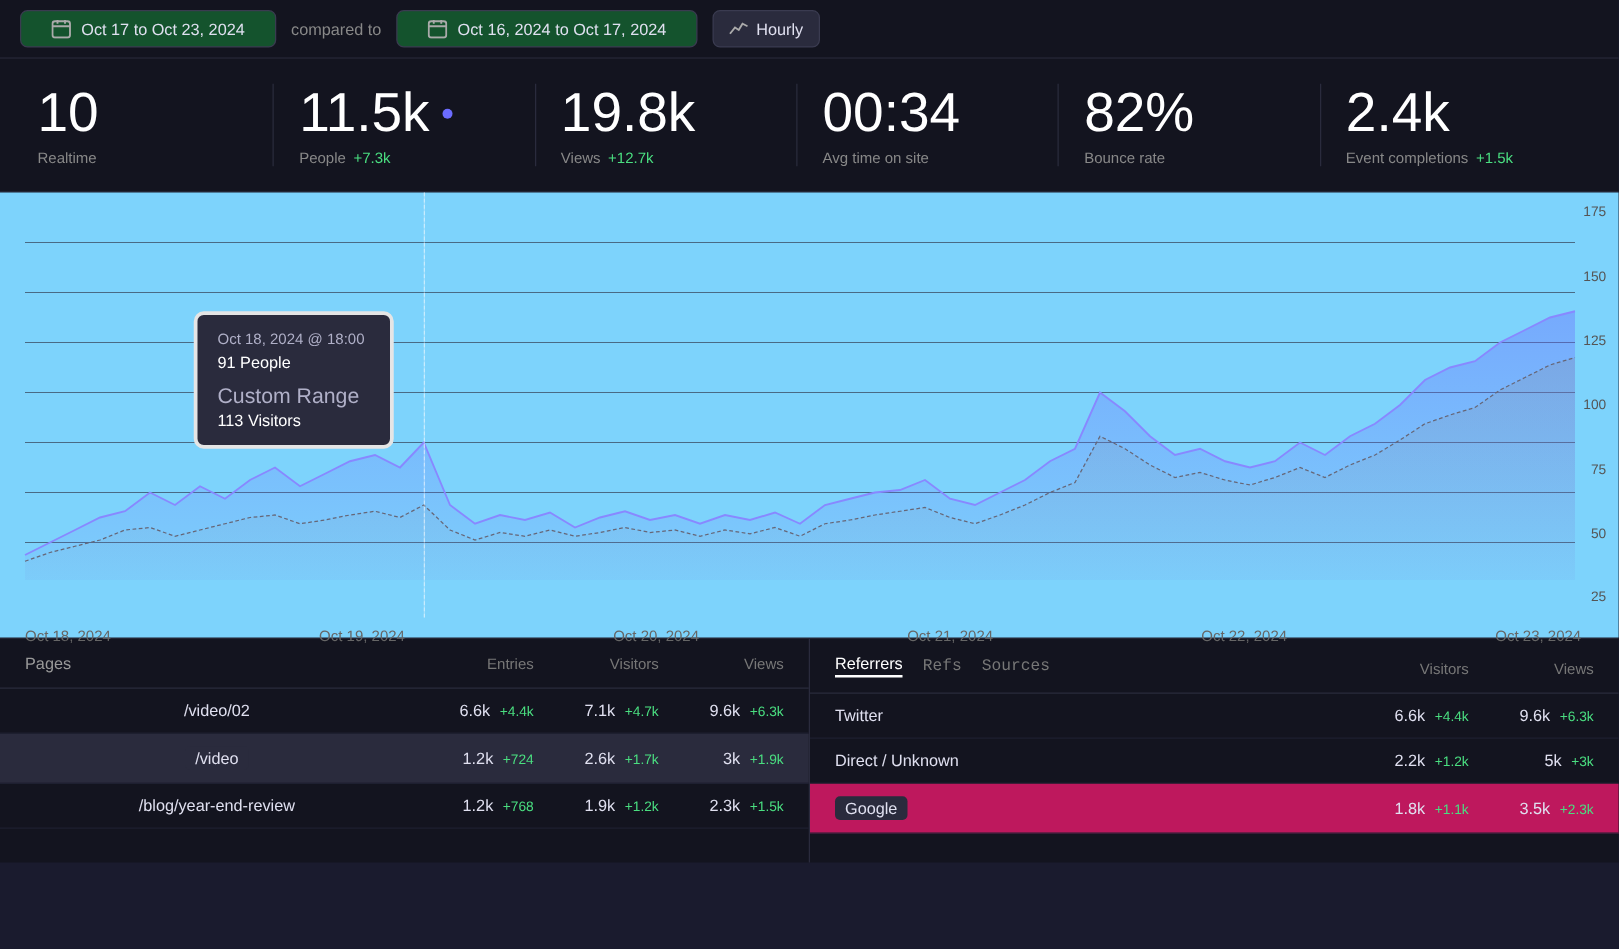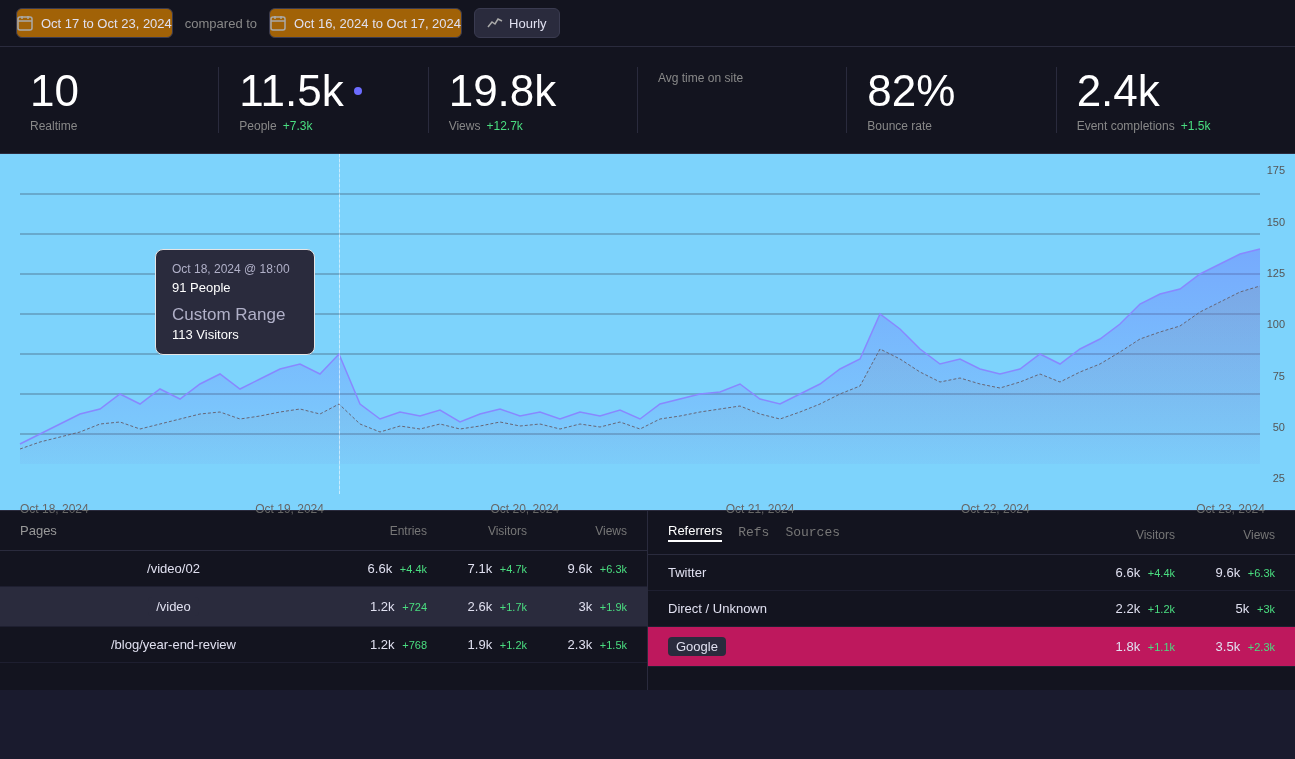--- a/index.html
+++ b/index.html
@@ -18,24 +18,24 @@
       display: flex;
       align-items: center;
       gap: 12px;
       padding: 8px 16px;
       border-bottom: 1px solid #2a2b3d;
     }
     .date-range-btn {
       display: flex;
       align-items: center;
       gap: 8px;
-      background: #a16207;
+      background: #14532d;
       border: 1px solid #3a3b50;
       border-radius: 6px;
-      padding: 6px 0;
+      padding: 6px 24px;
       color: #e0e0f0;
       font-size: 13px;
       cursor: pointer;
       text-align: right;
     }
     .compared-to-text {
       color: #888;
       font-size: 13px;
     }
     .hourly-btn {
@@ -136,21 +136,21 @@
       font-size: 11px;
       text-align: right;
     }
 
     
     .tooltip {
       position: absolute;
       left: 155px;
       top: 95px;
       background: #2a2b3d;
-      border: 1px solid #e5e5e5;
+      border: 3px solid #e5e5e5;
       border-radius: 8px;
       padding: 12px 16px;
       font-size: 13px;
       min-width: 160px;
       z-index: 10;
     }
     .tooltip-date {
       color: #b0b0c8;
       font-size: 12px;
       margin-bottom: 4px;
@@ -321,20 +321,21 @@
     </div>
   </div>
   <div class="metric-item">
     <div class="metric-value">19.8k</div>
     <div class="metric-label">
       <span>Views</span>
       <span class="metric-change">+12.7k</span>
     </div>
   </div>
   <div class="metric-item">
+    <div class="metric-value">00:34</div>
     <div class="metric-label">Avg time on site</div>
   </div>
   <div class="metric-item">
     <div class="metric-value">82%</div>
     <div class="metric-label">Bounce rate</div>
   </div>
   <div class="metric-item">
     <div class="metric-value">2.4k</div>
     <div class="metric-label">
       <span>Event completions</span>

